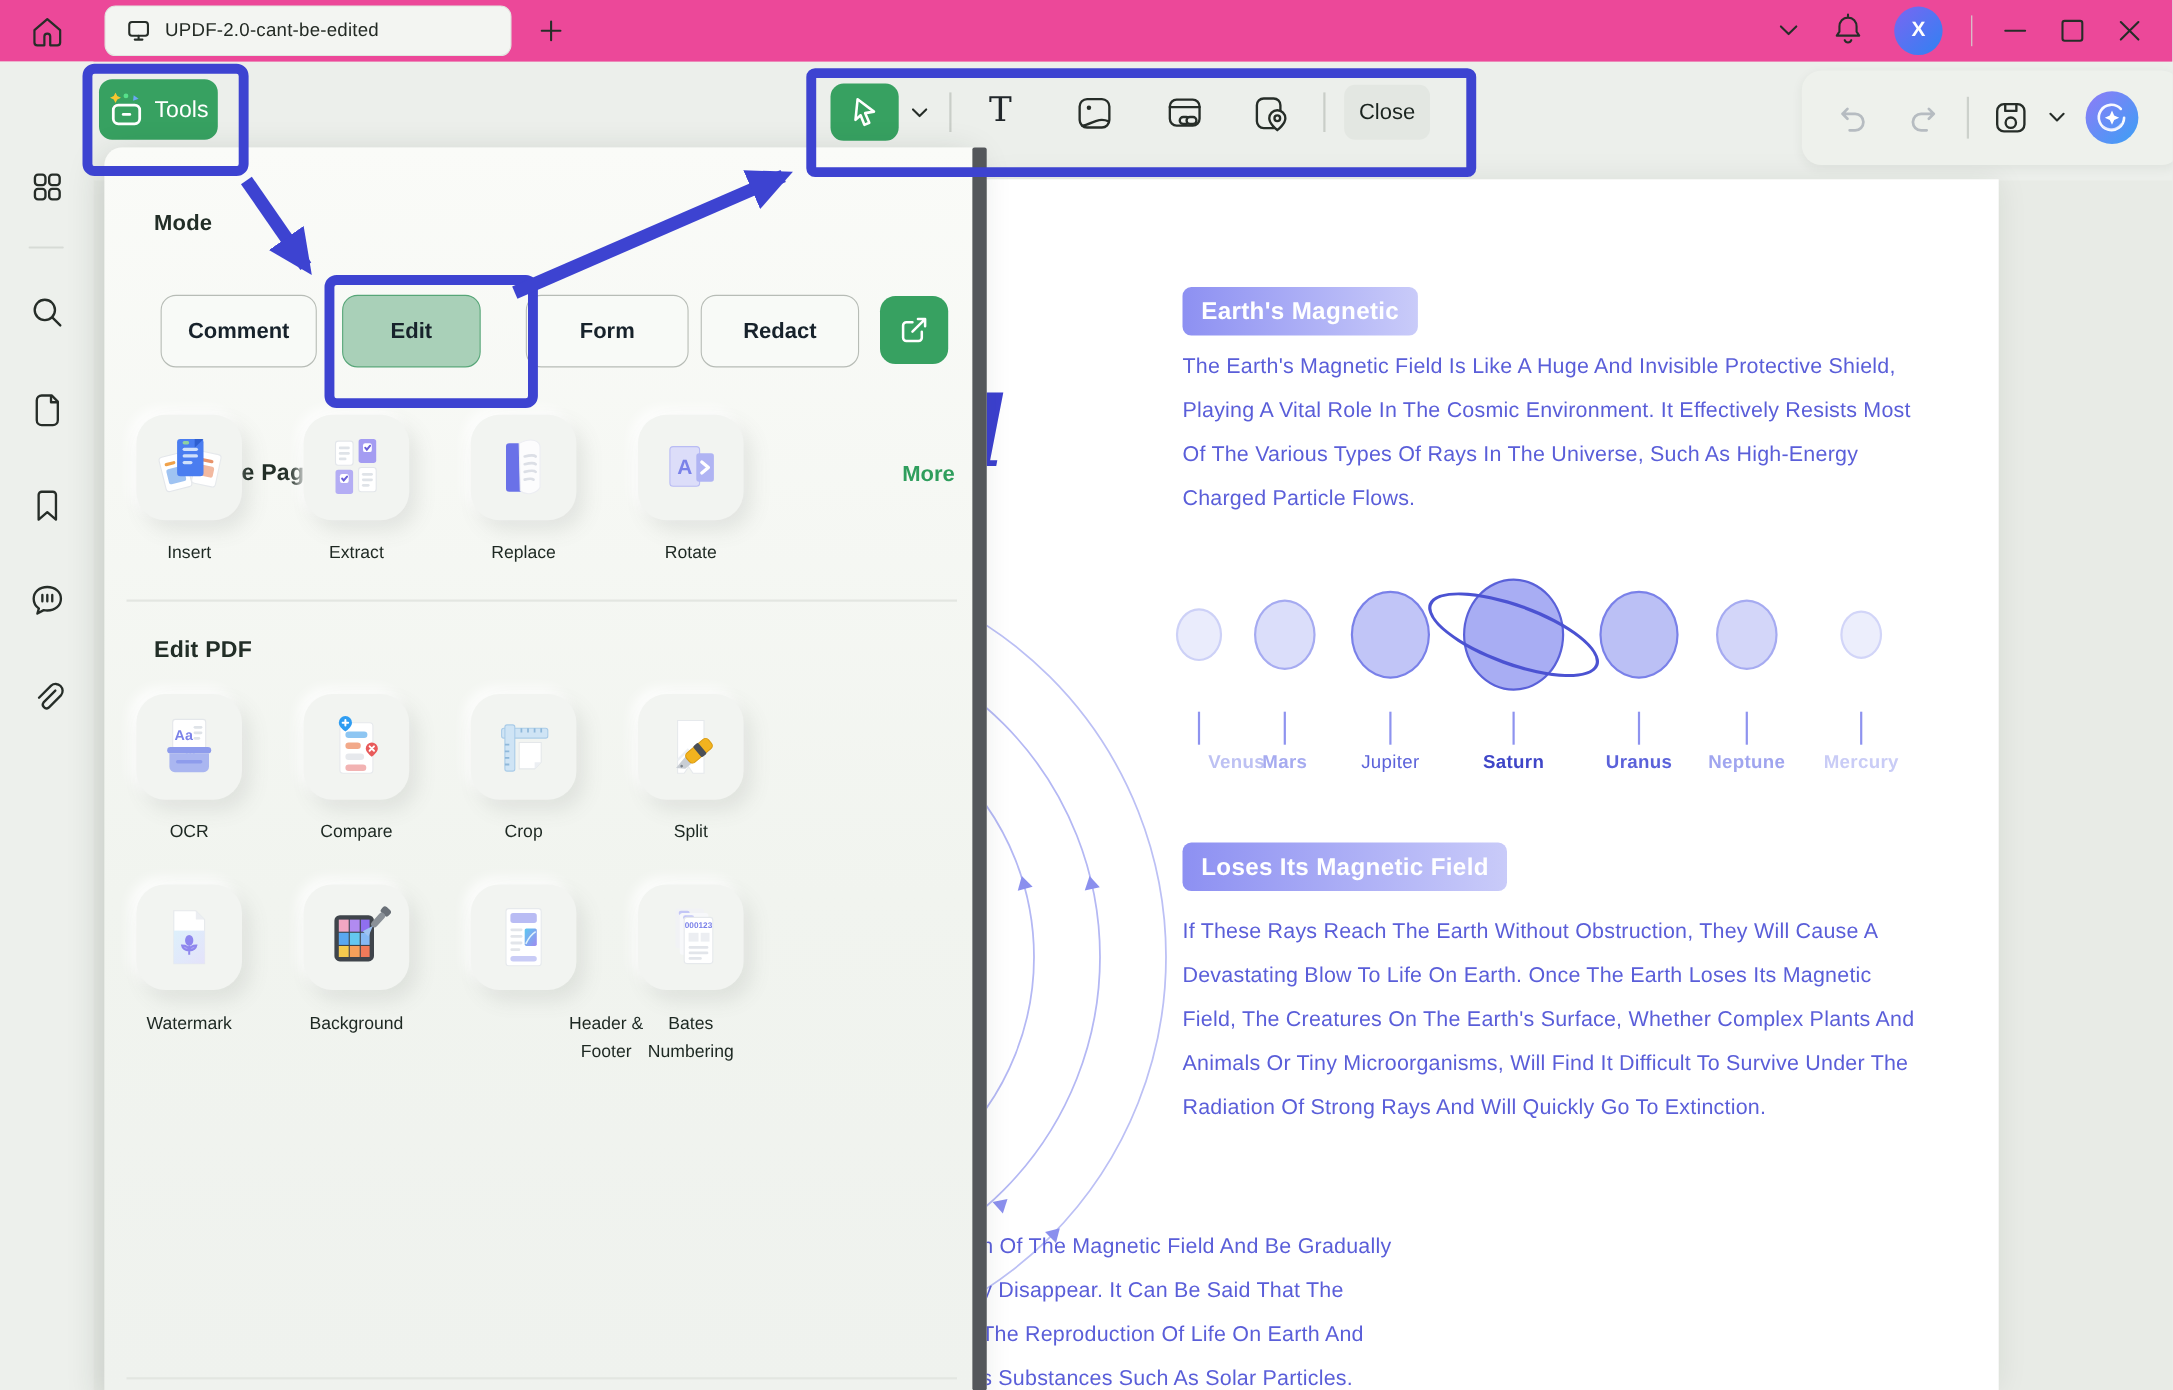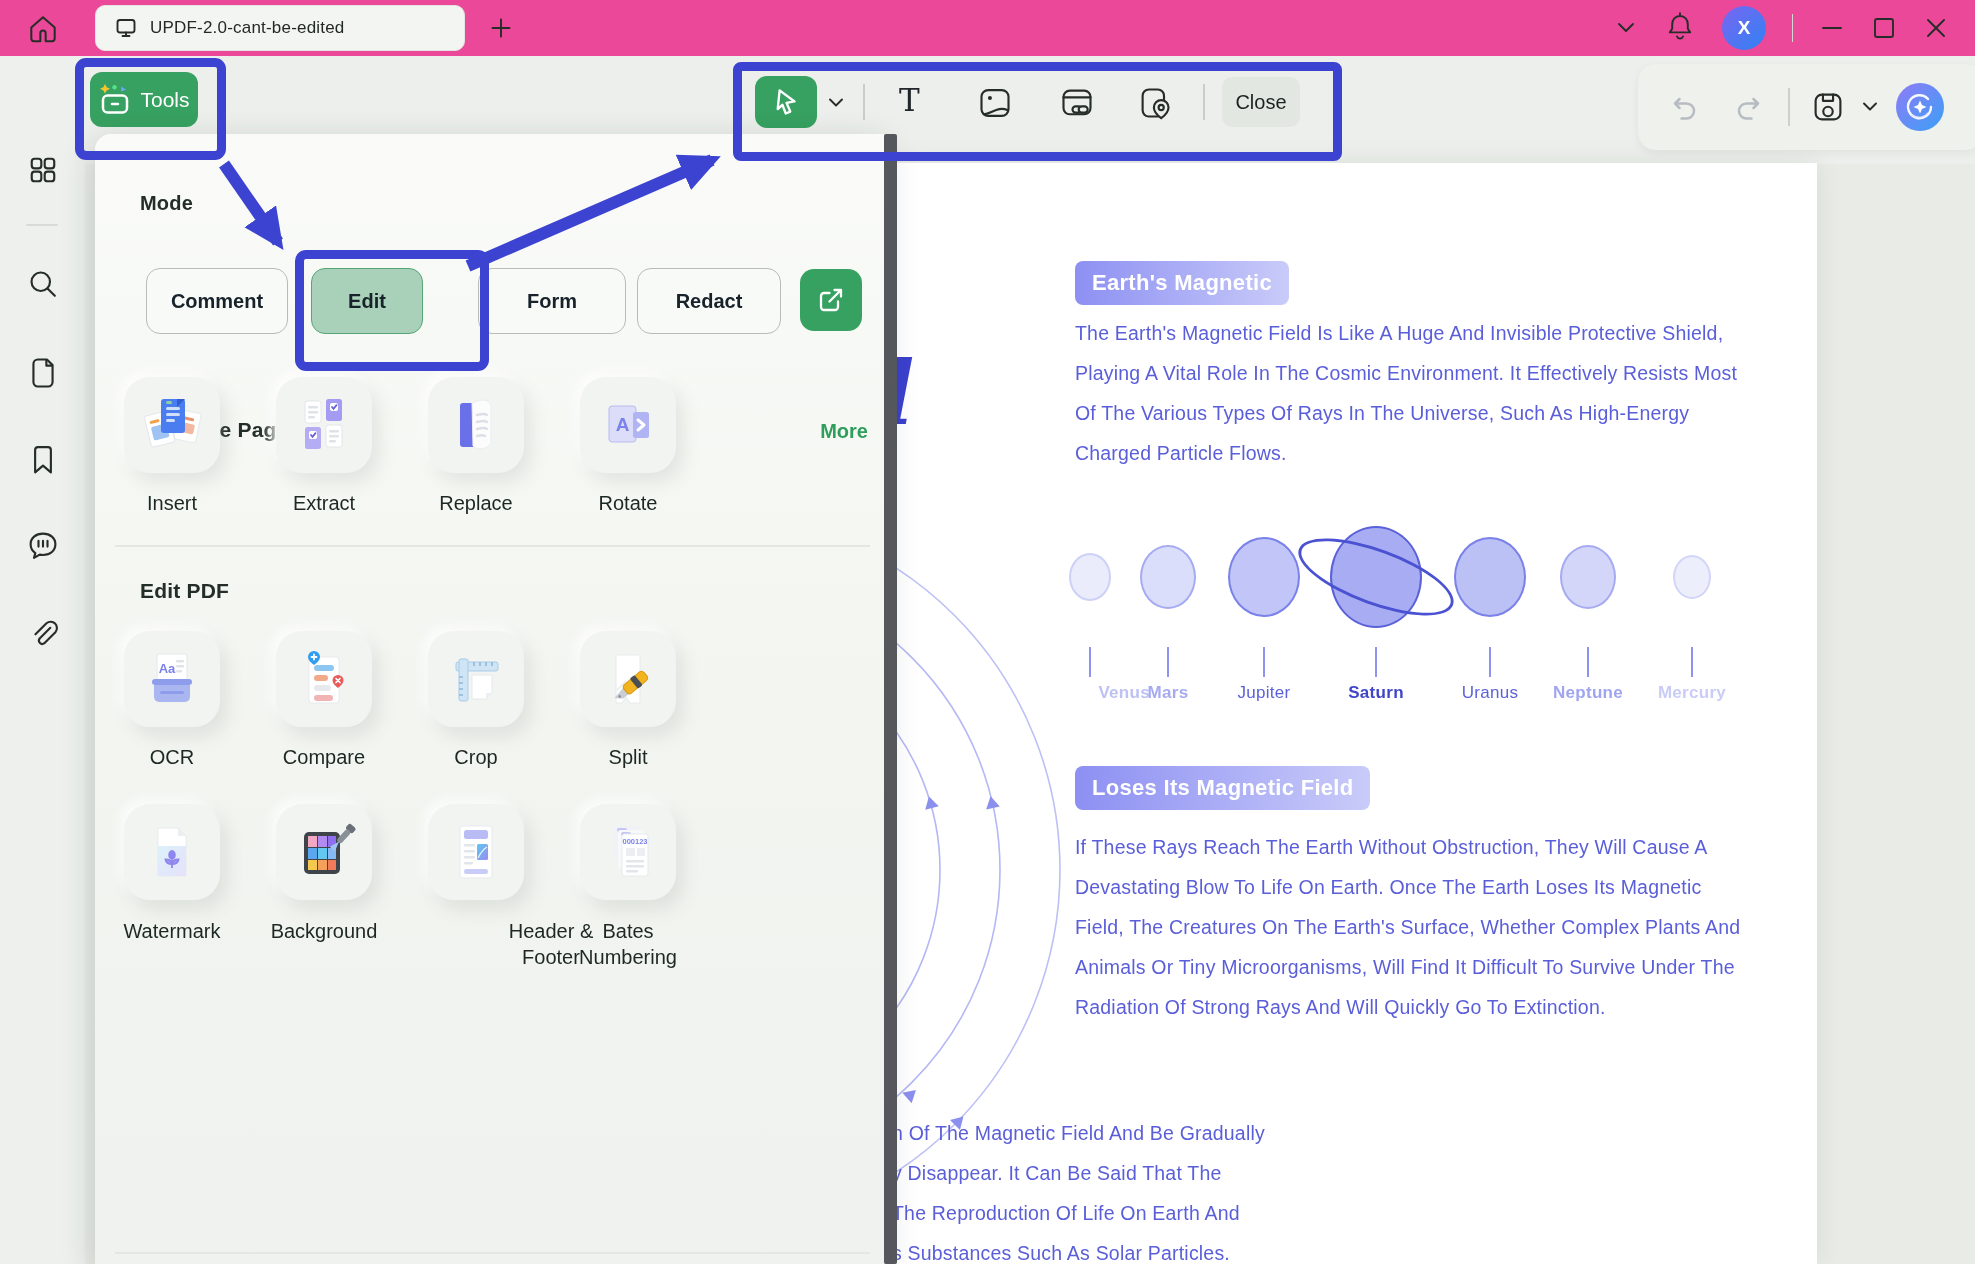--- a/index.html
+++ b/index.html
@@ -70,21 +70,21 @@
   .mode-btn{position:absolute;top:134px;height:66px;background:#f8faf7;border:1.5px solid #b7bcb6;
             border-radius:14px;display:flex;align-items:center;justify-content:center;
             font-size:20px;font-weight:600;color:#17222b;box-sizing:border-box;cursor:pointer}
   .mode-btn.active{background:#a9d0b8;border-color:#57a678}
   .ext-btn{position:absolute;left:705px;top:135px;width:62px;height:62px;border-radius:14px;background:#37a161;
            display:flex;align-items:center;justify-content:center;cursor:pointer}
   .more-link{position:absolute;right:16px;font-size:20px;font-weight:600;color:#2f9e5d;cursor:pointer}
   .card{position:absolute;width:96px;height:96px;border-radius:26px;background:#f2f4f1;cursor:pointer;
         box-shadow:7px 9px 18px rgba(90,100,90,.13),-5px -5px 12px rgba(255,255,255,.9);
         display:flex;align-items:center;justify-content:center}
-  .card-label{position:absolute;width:150px;text-align:center;font-size:20px;color:#1d2822;line-height:26px}
+  .card-label{position:absolute;width:150px;text-align:center;font-size:16px;color:#1d2822;line-height:26px}
   .panel-div{position:absolute;left:20px;width:755px;height:1.5px;background:#e3e6e1}
 
   
   .anno-box{position:absolute;border:9px solid #3d43d1;border-radius:11px;z-index:50;pointer-events:none}
   .arrows{position:absolute;left:0;top:0;width:1975px;height:1264px;z-index:51;pointer-events:none}
 
   
   .tools-btn{position:absolute;left:90px;top:72px;width:108px;height:55px;border-radius:12px;background:#37a161;
              display:flex;align-items:center;justify-content:center;gap:8px;z-index:7;cursor:pointer}
   .tools-label{color:#fff;font-size:21px;font-weight:400}
@@ -224,21 +224,21 @@
       </div>
       <div class="planet" style="left: 419px;">
         <div class="orb" style="width:88px;height:98px;background:#a8adf3;border:2px solid #5a61d9"></div>
         <div class="ring"></div>
         <div class="tick"></div>
         <div class="pname" style="color:#3f46c8;font-weight:700">Saturn</div>
       </div>
       <div class="planet" style="left: 533px;">
         <div class="orb" style="width:68px;height:76px;background:#bbc0f5;border:2px solid #7a81e9"></div>
         <div class="tick"></div>
-        <div class="pname" style="color:#5b62da;font-weight:400">Uranus</div>
+        <div class="pname" style="color:#5b62da;font-weight:700">Uranus</div>
       </div>
       <div class="planet" style="left: 631px;">
         <div class="orb" style="width:52px;height:60px;background:#d3d6f9;border:2px solid #a6abf1"></div>
         <div class="tick"></div>
         <div class="pname" style="color:#a0a5ef;font-weight:600">Neptune</div>
       </div>
       <div class="planet" style="left: 735px;">
         <div class="orb" style="width:34px;height:40px;background:#eceefc;border:2px solid #d2d5f8"></div>
         <div class="tick"></div>
         <div class="pname" style="color:#c9ccf6;font-weight:600">Mercury</div>
@@ -343,21 +343,21 @@
   </svg>
   <span class="tools-label">Tools</span>
 </div>
 
 <div class="tools-panel">
   <div class="sec-label" style="left:45px;top:58px">Mode</div>
 
   <div class="mode-btn" style="left:51px;width:142px">
     <span>Comment</span>
   </div>
-  <div class="mode-btn active" style="left:216px;width:112px">
+  <div class="mode-btn active" style="left:216px;width:126px">
     <span>Edit</span>
   </div>
   <div class="mode-btn" style="left:383px;width:148px">
     <span>Form</span>
   </div>
   <div class="mode-btn" style="left:542px;width:144px">
     <span>Redact</span>
   </div>
   <div class="ext-btn">
     <svg width="30" height="30" viewBox="0 0 30 30">

